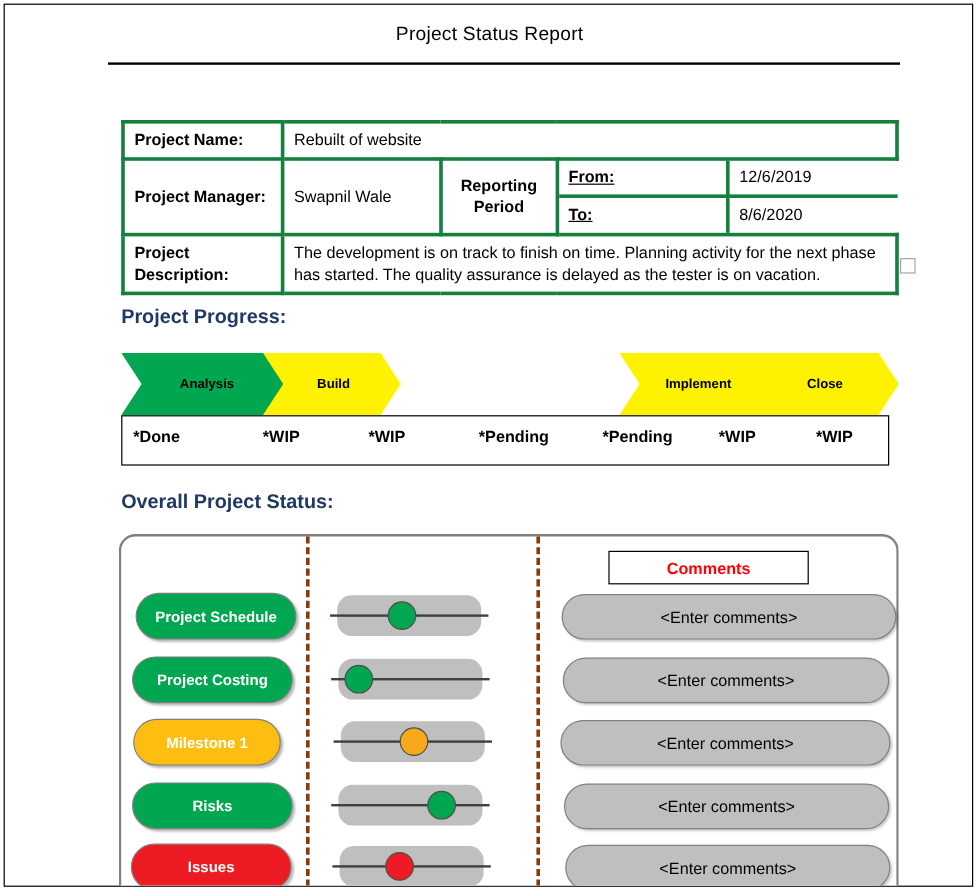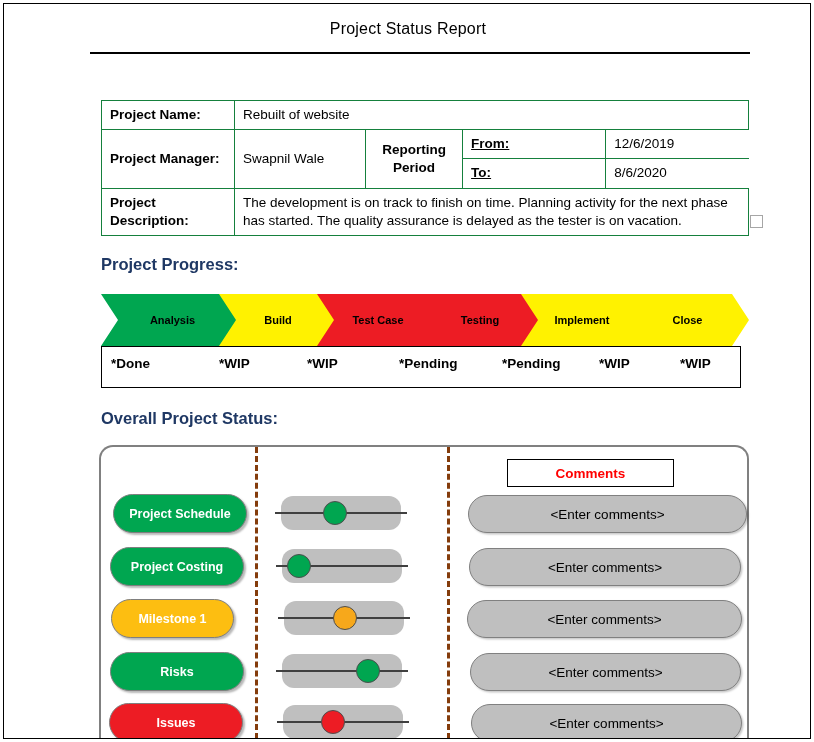--- a/index.html
+++ b/index.html
@@ -39,21 +39,21 @@
   
   .info-table {
     position: absolute;
     left: 97px; top: 96px;
     width: 648px;
     border-collapse: collapse;
     font-size: 13.5px;
     color: #000000;
   }
   .info-table td {
-    border: 1px solid #15803d;
+    border: 3px solid #15803d;
     padding: 5px 8px;
     vertical-align: middle;
     line-height: 1.35;
   }
   .lbl { font-weight: bold; width: 133px; }
   .val { }
   .rp {
     font-weight: bold; text-align: center; width: 97px;
   }
   .ft-lbl { font-weight: bold; width: 110px; text-decoration: underline; }
@@ -227,26 +227,20 @@
 
   <div class="sec-head" id="head-progress">Project Progress:</div>
 
   <div class="chev-band" id="chev-band">
       <div class="chev" style="left: 0px; width: 135px; background: rgb(0, 166, 80); z-index: 10;">
         <span>Analysis</span>
       </div>
       <div class="chev" style="left: 113px; width: 120px; background: rgb(255, 242, 0); z-index: 9;">
         <span>Build</span>
       </div>
-      <div class="chev" style="left: 211px; width: 124px; background: rgb(237, 28, 36); z-index: 8;">
-        <span>Test Case</span>
-      </div>
-      <div class="chev" style="left: 313px; width: 124px; background: rgb(237, 28, 36); z-index: 7;">
-        <span>Testing</span>
-      </div>
       <div class="chev" style="left: 415px; width: 124px; background: rgb(255, 242, 0); z-index: 6; align-items: center;">
         <span>Implement</span>
       </div>
       <div class="chev" style="left: 517px; width: 131px; background: rgb(255, 242, 0); z-index: 5;">
         <span>Close</span>
       </div>
     </div>
   <div class="status-strip" id="status-strip">
       <div class="st" style="left: 9px;">*Done</div>
       <div class="st" style="left: 117px;">*WIP</div>

